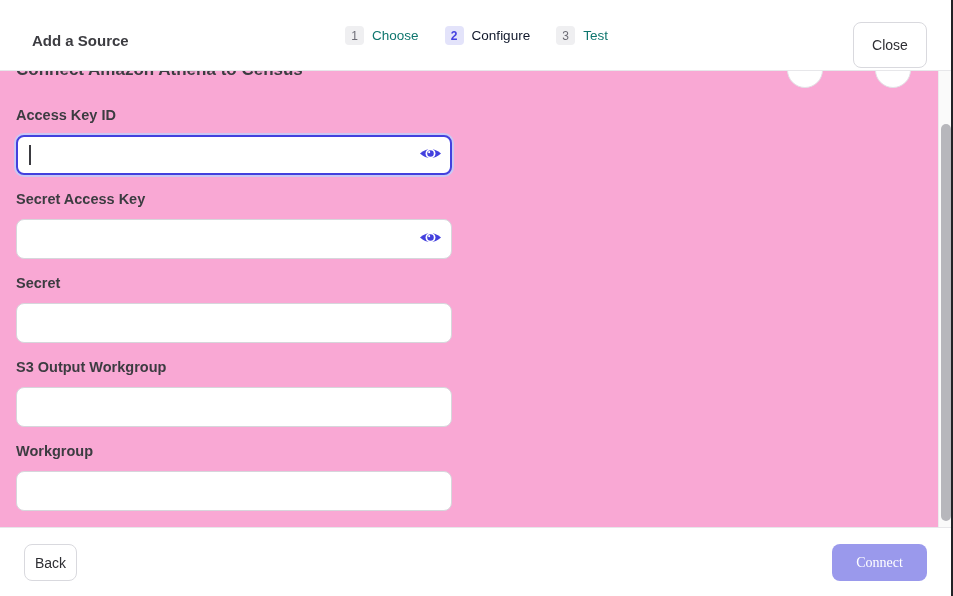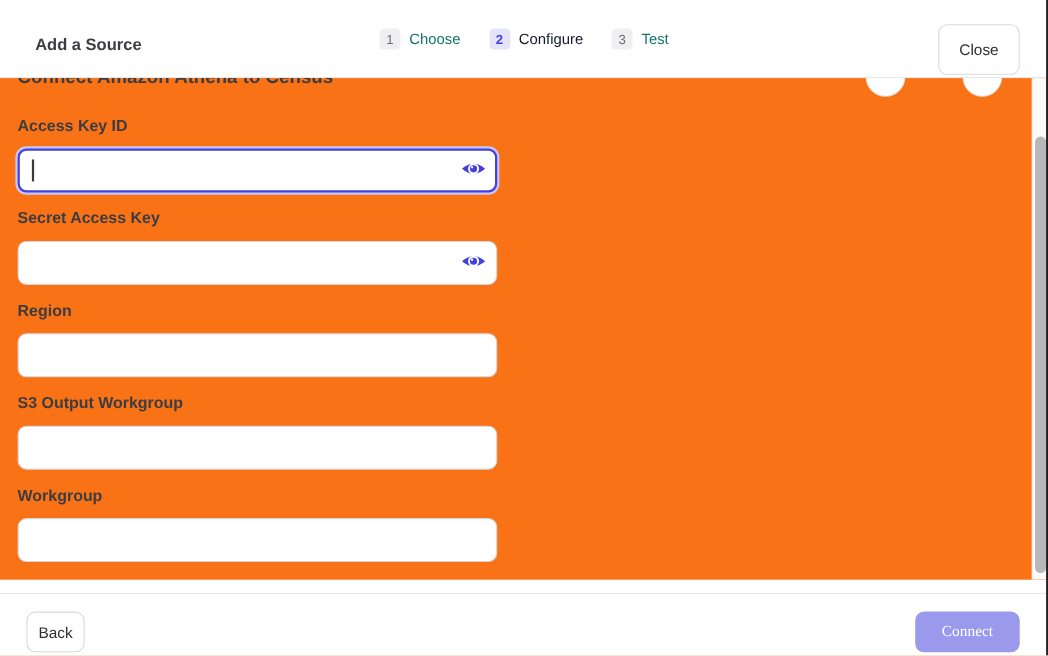--- a/index.html
+++ b/index.html
@@ -42,21 +42,21 @@
     position:absolute; right:26px; top:22px;
     width:74px; height:46px;
     background:#fff; border:1px solid #d9d9de; border-radius:8px;
     font-family:"Liberation Sans", sans-serif;
     font-size:14px; color:#2e2e33; cursor:pointer;
   }
 
   
   .modal-body {
     position:absolute; top:71px; left:0; right:0; bottom:69px;
-    overflow:hidden; background:#f97316;
+    overflow:hidden; background:#f9a8d4;
   }
   .scroll-inner { margin-top:-13px; padding:0 16px; }
   .body-heading {
     font-size:17px; font-weight:700; color:#3c3c41;
     line-height:24px; margin-bottom:25px; white-space:nowrap;
   }
   .field-block { width:436px; margin-bottom:16px; }
   .field-label {
     font-size:14.5px; font-weight:700; color:#3c3c41;
     margin-bottom:11px; line-height:17px;
@@ -98,21 +98,21 @@
     background:#fafafa; border-left:1px solid #ececee;
   }
   .scrollbar-thumb {
     position:absolute; left:1.5px; width:10px;
     top:53px; height:397px;
     background:#b7b7bc; border-radius:6px; cursor:grab;
   }
 
   
   .modal-footer {
-    position:absolute; left:0; right:0; bottom:0; height:57px;
+    position:absolute; left:0; right:0; bottom:0; height:69px;
     background:#fff; border-top:1px solid #e7e7ea;
   }
   .back-btn {
     position:absolute; left:24px; top:16px;
     width:53px; height:37px;
     background:#fff; border:1px solid #d9d9de; border-radius:8px;
     font-family:"Liberation Sans", sans-serif;
     font-size:14px; color:#2e2e33; cursor:pointer;
   }
   .connect-btn {
@@ -192,21 +192,21 @@
                 <circle cx="12" cy="12" r="5.2" fill="#ffffff"></circle>
                 <circle cx="12" cy="12" r="3.4" fill="#4340de"></circle>
                 <circle cx="10.6" cy="10.6" r="1.1" fill="#ffffff"></circle>
               </svg>
             </span>
           </button>
         </div>
       </div>
 
       <div class="field-block">
-        <div class="field-label">Region</div>
+        <div class="field-label">Secret</div>
         <div class="input-wrap">
           <input class="text-input plain" type="text" value="" style="">
         </div>
       </div>
 
       <div class="field-block">
         <div class="field-label">S3 Output Workgroup</div>
         <div class="input-wrap">
           <input class="text-input plain" type="text" value="" style="">
         </div>

